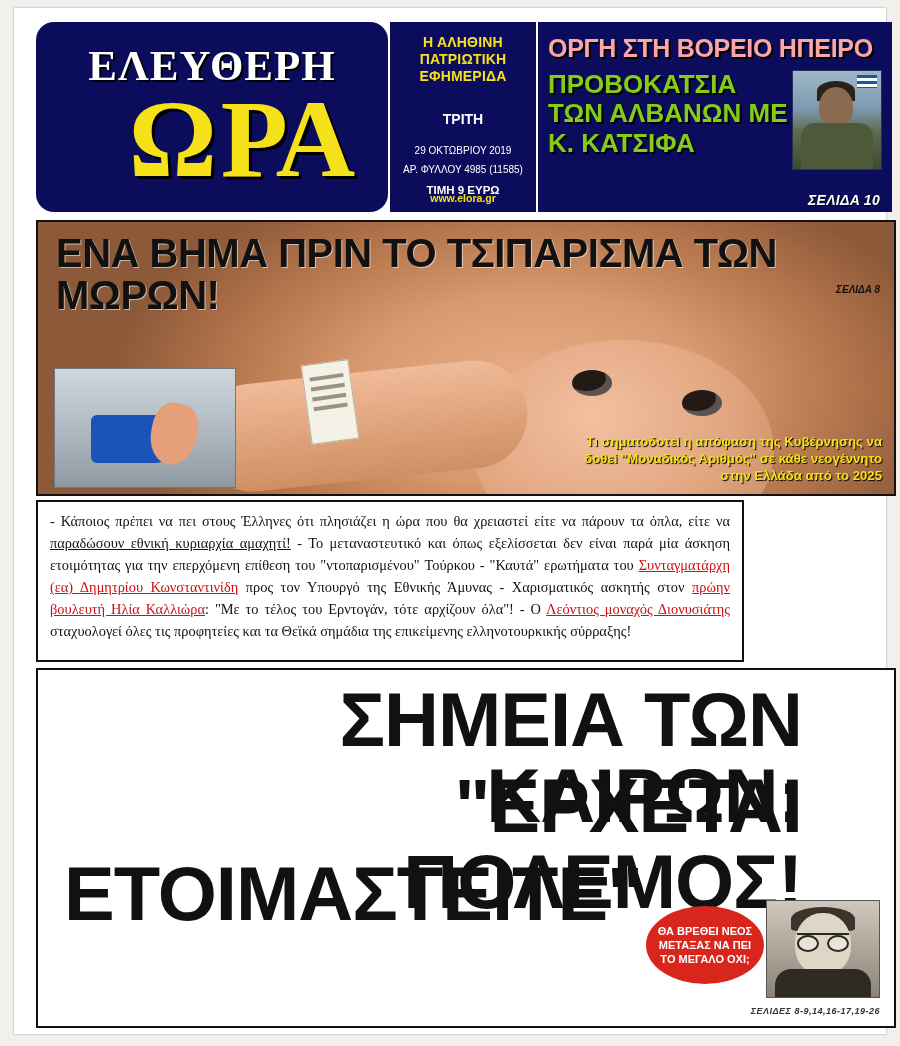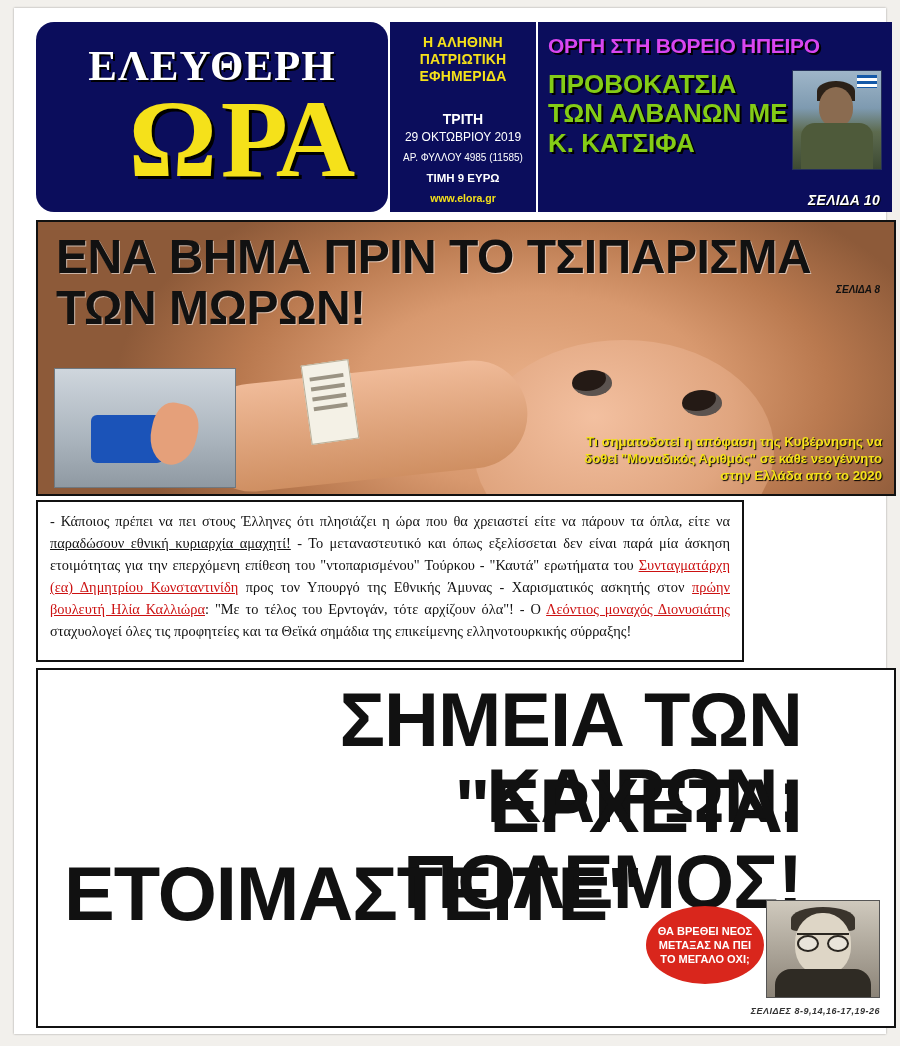--- a/index.html
+++ b/index.html
@@ -89,23 +89,23 @@
     line-height: 1.22;
     letter-spacing: .2px;
   }
   .mast-mid .dateline {
     margin-top: 26px;
     color: #ffffff;
     font-weight: bold;
     font-size: 14px;
   }
   .mast-mid .subdate {
-    margin-top: 3px;
-    color: #ffffff;
-    font-size: 12px;
+    margin-top: 18px;
+    color: #ffffff;
+    font-size: 10px;
   }
   .mast-mid .issue {
     margin-top: 8px;
     color: #ffffff;
     font-size: 10px;
   }
   .mast-mid .price {
     margin-top: 9px;
     color: #ffffff;
     font-weight: bold;
@@ -125,23 +125,23 @@
     background: #0b0d5c;
     border-left: 2px solid #ffffff;
     position: relative;
     overflow: hidden;
   }
   .mast-right .top-head {
     position: absolute;
     left: 10px;
     top: 12px;
     width: 330px;
-    color: #d946ef;
-    font-weight: bold;
-    font-size: 21px;
+    color: #fca5a5;
+    font-weight: bold;
+    font-size: 25px;
     letter-spacing: -0.3px;
     text-shadow: 2px 2px 0 #000;
     white-space: nowrap;
   }
   .mast-right .sub-head {
     position: absolute;
     left: 10px;
     top: 48px;
     width: 248px;
     color: #84cc16;
@@ -299,21 +299,21 @@
     background: #1b53b8;
     border-radius: 6px;
   }
   .baby-headline {
     position: absolute;
     left: 18px;
     top: 10px;
     width: 790px;
     color: #111;
     font-weight: bold;
-    font-size: 48px;
+    font-size: 40px;
     line-height: 1.06;
     letter-spacing: -0.5px;
     text-shadow: 1px 1px 0 rgba(255,255,255,.55);
   }
   .baby-page-ref {
     position: absolute;
     right: 14px;
     top: 62px;
     font-size: 10px;
     font-style: italic;
@@ -501,21 +501,21 @@
         <div class="baby-eye r"></div>
         <div class="baby-arm"></div>
         <div class="baby-band"></div>
       </div>
       <div class="baby-inset">
         <div class="blue"></div>
         <div class="foot"></div>
       </div>
       <div class="baby-headline">ΕΝΑ ΒΗΜΑ ΠΡΙΝ ΤΟ ΤΣΙΠΑΡΙΣΜΑ ΤΩΝ ΜΩΡΩΝ!</div>
       <div class="baby-page-ref">ΣΕΛΙΔΑ 8</div>
-      <div class="baby-caption">Τι σηματοδοτεί η απόφαση της Κυβέρνησης να δοθεί "Μοναδικός Αριθμός" σε κάθε νεογέννητο στην Ελλάδα από το 2020</div>
+      <div class="baby-caption">Τι σηματοδοτεί η απόφαση της Κυβέρνησης να δοθεί "Μοναδικός Αριθμός" σε κάθε νεογέννητο στην Ελλάδα από το 2025</div>
     </div>
 
     <div class="lead-block">
       <div class="lead-text" id="lead-text"><span>- Κάποιος πρέπει να πει στους Έλληνες ότι πλησιάζει η ώρα που θα χρειαστεί είτε να πάρουν τα όπλα, είτε να </span><span class="u">παραδώσουν εθνική κυριαρχία αμαχητί!</span><span> - Το μεταναστευτικό και όπως εξελίσσεται δεν είναι παρά μία άσκηση ετοιμότητας για την επερχόμενη επίθεση του "ντοπαρισμένου" Τούρκου  - "Καυτά" ερωτήματα του </span><span class="redu">Συνταγματάρχη (εα) Δημητρίου Κωνσταντινίδη</span><span> προς τον Υπουργό της Εθνικής Άμυνας - Χαρισματικός ασκητής στον </span><span class="redu">πρώην βουλευτή Ηλία Καλλιώρα</span><span>: "Με το τέλος του Ερντογάν, τότε αρχίζουν όλα"! - Ο </span><span class="redu">Λεόντιος μοναχός Διονυσιάτης</span><span> σταχυολογεί όλες τις προφητείες και τα Θεϊκά σημάδια της επικείμενης ελληνοτουρκικής σύρραξης!</span></div>
     </div>
 
     <div class="main-block">
       <div class="mh mh1">ΣΗΜΕΙΑ ΤΩΝ ΚΑΙΡΩΝ:</div>
       <div class="mh mh2">"ΕΡΧΕΤΑΙ ΠΟΛΕΜΟΣ!</div>
       <div class="mh mh3">ΕΤΟΙΜΑΣΤΕΙΤΕ"</div>

